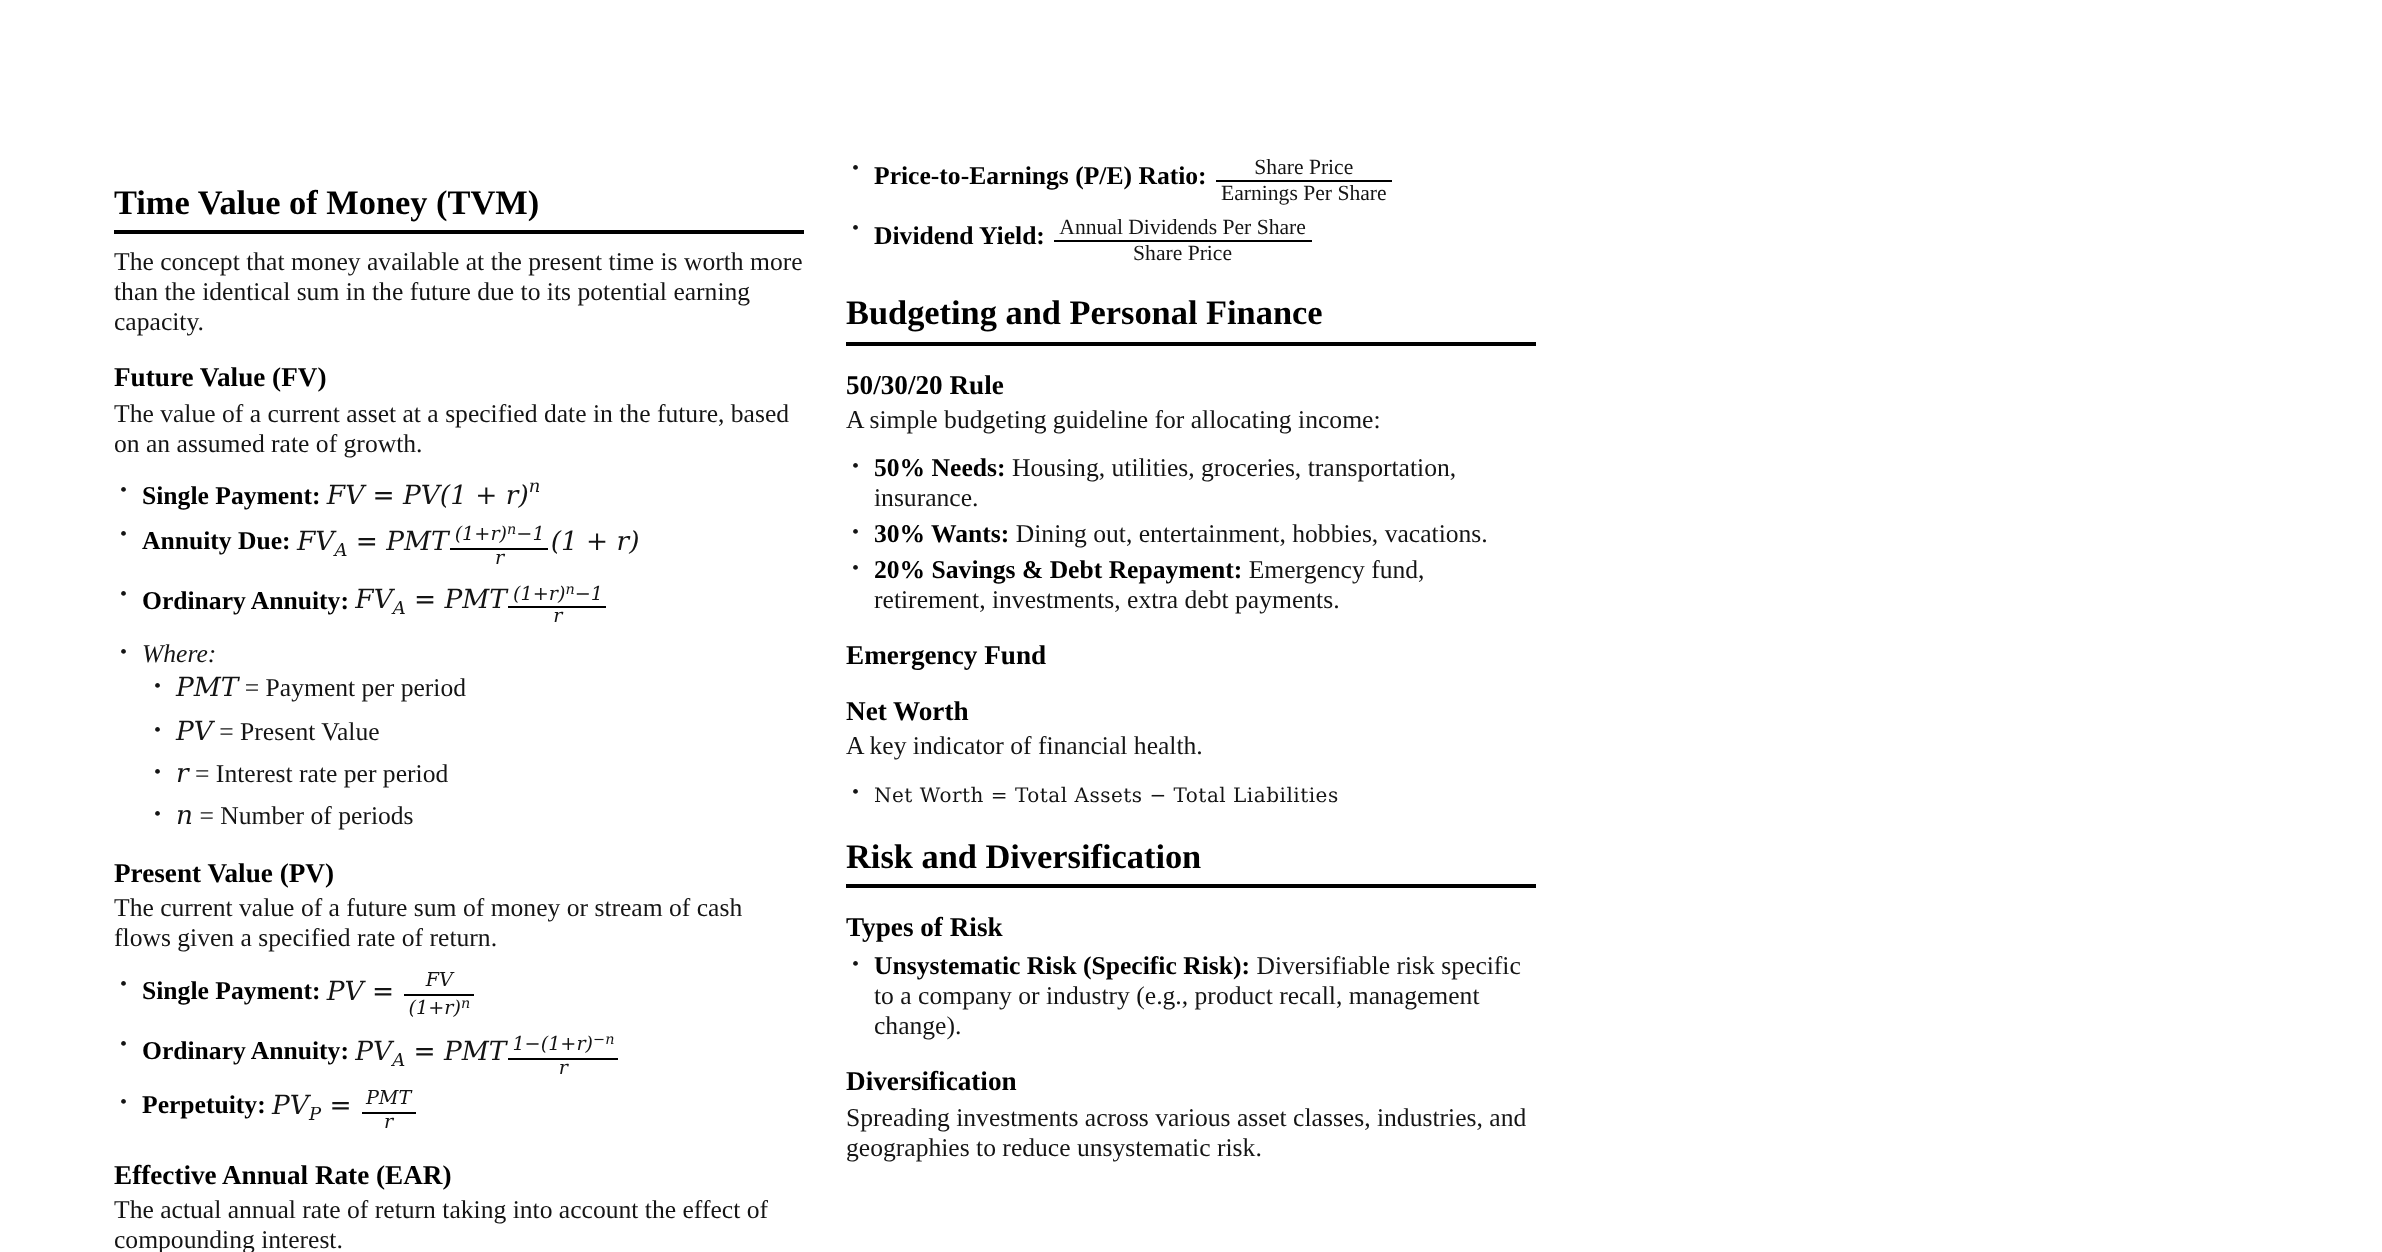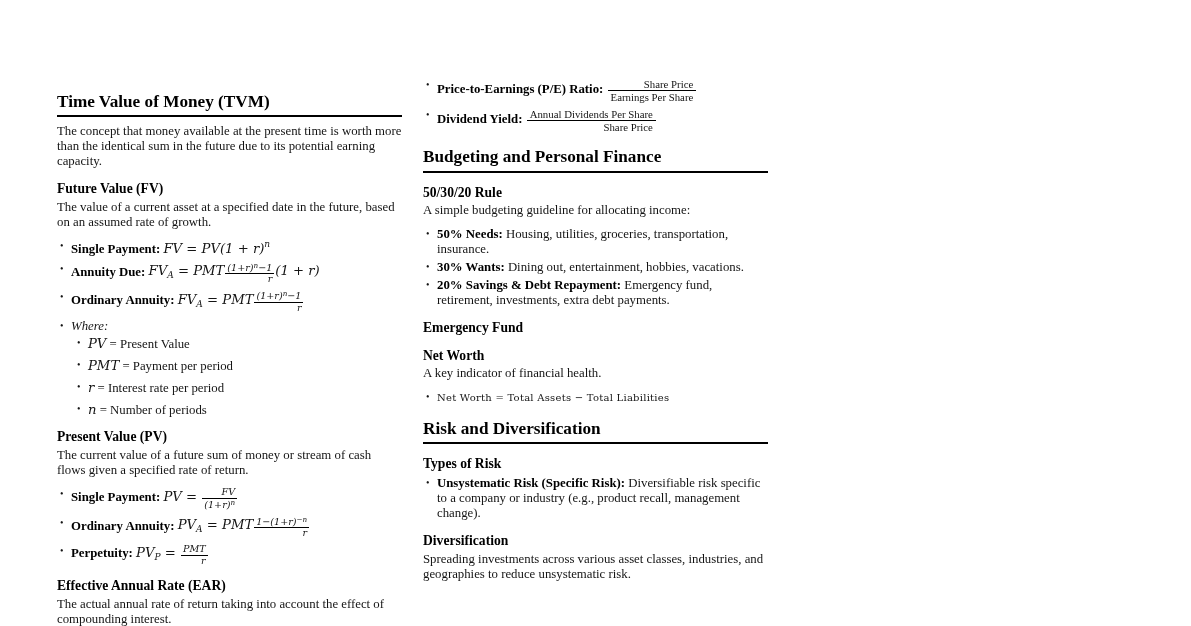--- a/index.html
+++ b/index.html
@@ -27,21 +27,21 @@
   ul.defs { margin:2px 0 4px; padding-left:17px; }
   ul.defs li { margin-bottom:6px; }
   ul.top-ul { margin-top:78px; margin-bottom:8px; }
 
   b.lbl { font-weight:bold; color:#000; }
   .wh { font-style:italic; }
 
   .math { font-family:"DejaVu Serif", serif; font-style:italic; font-size:13.2px; white-space:nowrap; }
   .msub { font-size:9px;  vertical-align:-3px; }
   .msup { font-size:9px;  vertical-align:6px;  }
-  .frac { display:inline-block; text-align:right; vertical-align:-7px; line-height:1.12; margin:0 1px; }
+  .frac { display:inline-block; text-align:center; vertical-align:-7px; line-height:1.12; margin:0 1px; }
   .frac .fnum { display:block; border-bottom:1px solid #000; padding:0 2px; font-size:9.6px; }
   .frac .fden { display:block; padding:0 2px; font-size:9.6px; }
   .fsup { font-size:7.2px; vertical-align:3px; }
 
   .rfrac { font-family:"Liberation Serif", serif; font-style:normal; vertical-align:-8px; }
   .rfrac .fnum, .rfrac .fden { font-size:10.8px; padding:0 3px; }
 
   .mathrm { font-family:"DejaVu Serif", serif; font-size:10px; letter-spacing:0.25px; white-space:nowrap; }
 </style>
 </head>
@@ -66,22 +66,22 @@
         <b class="lbl">Annuity Due:</b>
         <span class="math"><span>FV</span><span class="msub">A</span><span> = PMT</span><span class="frac"><span class="fnum"><span>(1+r)</span><span class="fsup">n</span><span>−1</span></span><span class="fden">r</span></span><span>(1 + r)</span></span>
       </li>
       <li class="f">
         <b class="lbl">Ordinary Annuity:</b>
         <span class="math"><span>FV</span><span class="msub">A</span><span> = PMT</span><span class="frac"><span class="fnum"><span>(1+r)</span><span class="fsup">n</span><span>−1</span></span><span class="fden">r</span></span></span>
       </li>
       <li>
         <span class="wh">Where:</span>
         <ul class="defs">
+          <li><span class="math">PMT</span> <span>= Payment per period</span></li>
           <li><span class="math">PV</span> <span>= Present Value</span></li>
-          <li><span class="math">PMT</span> <span>= Payment per period</span></li>
           <li><span class="math">r</span> <span>= Interest rate per period</span></li>
           <li><span class="math">n</span> <span>= Number of periods</span></li>
         </ul>
       </li>
     </ul>
 
     <h3>Present Value (PV)</h3>
     <p>The current value of a future sum of money or stream of cash flows given a specified rate of return.</p>
 
     <ul>

